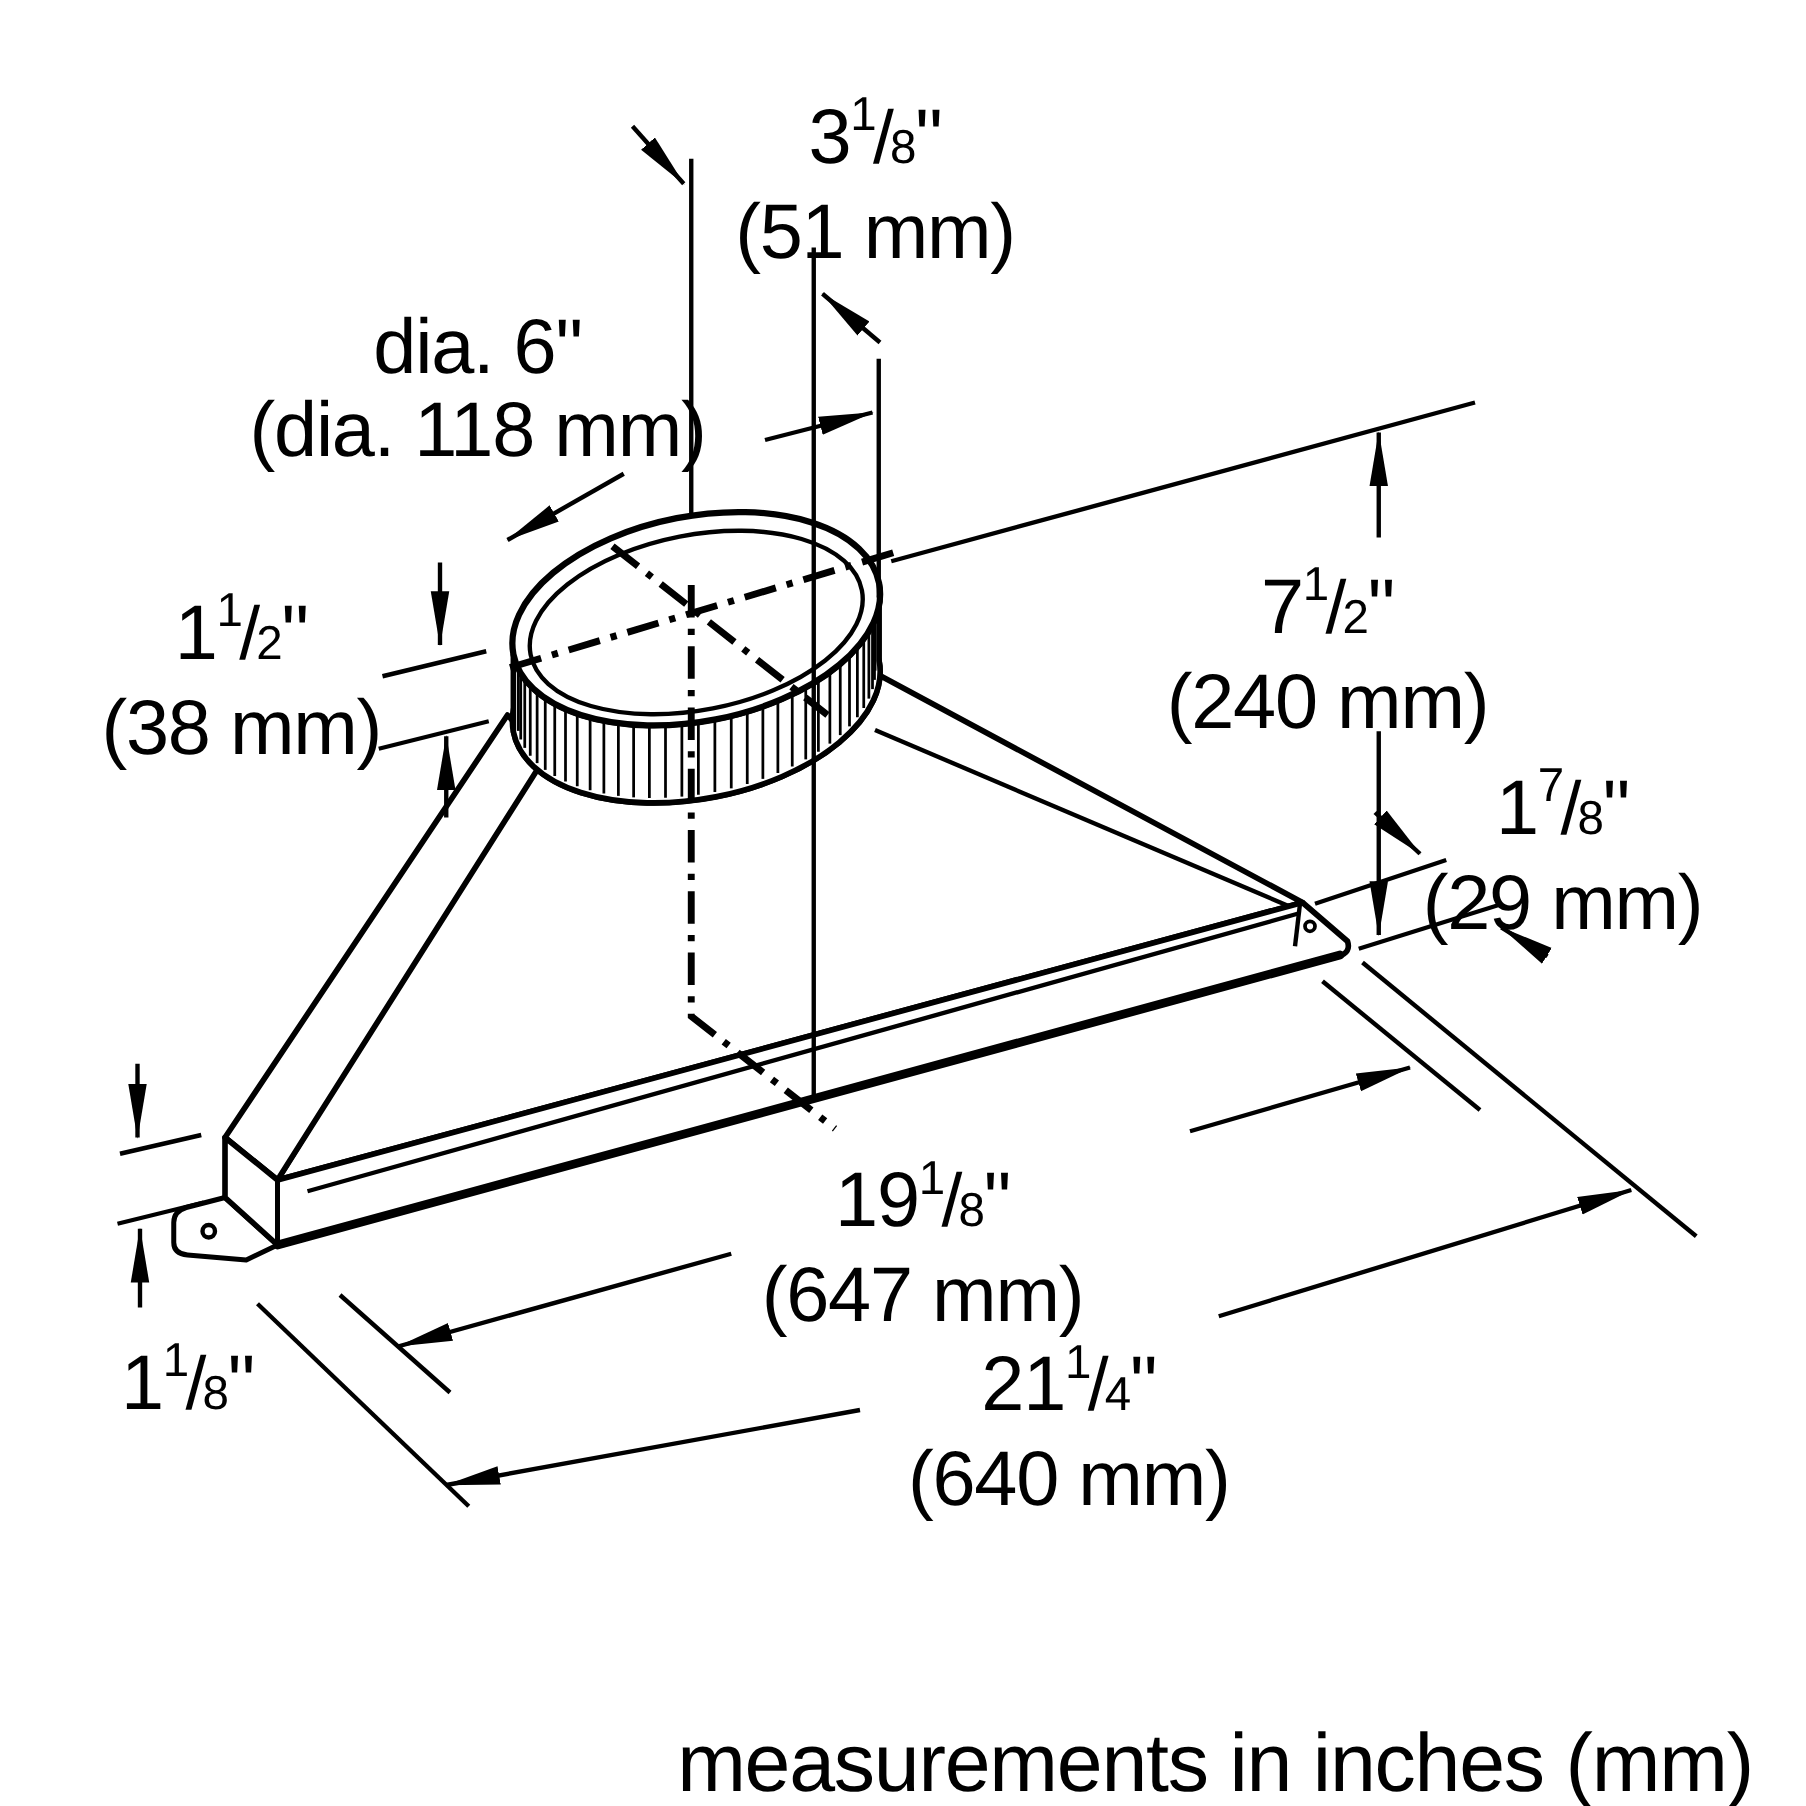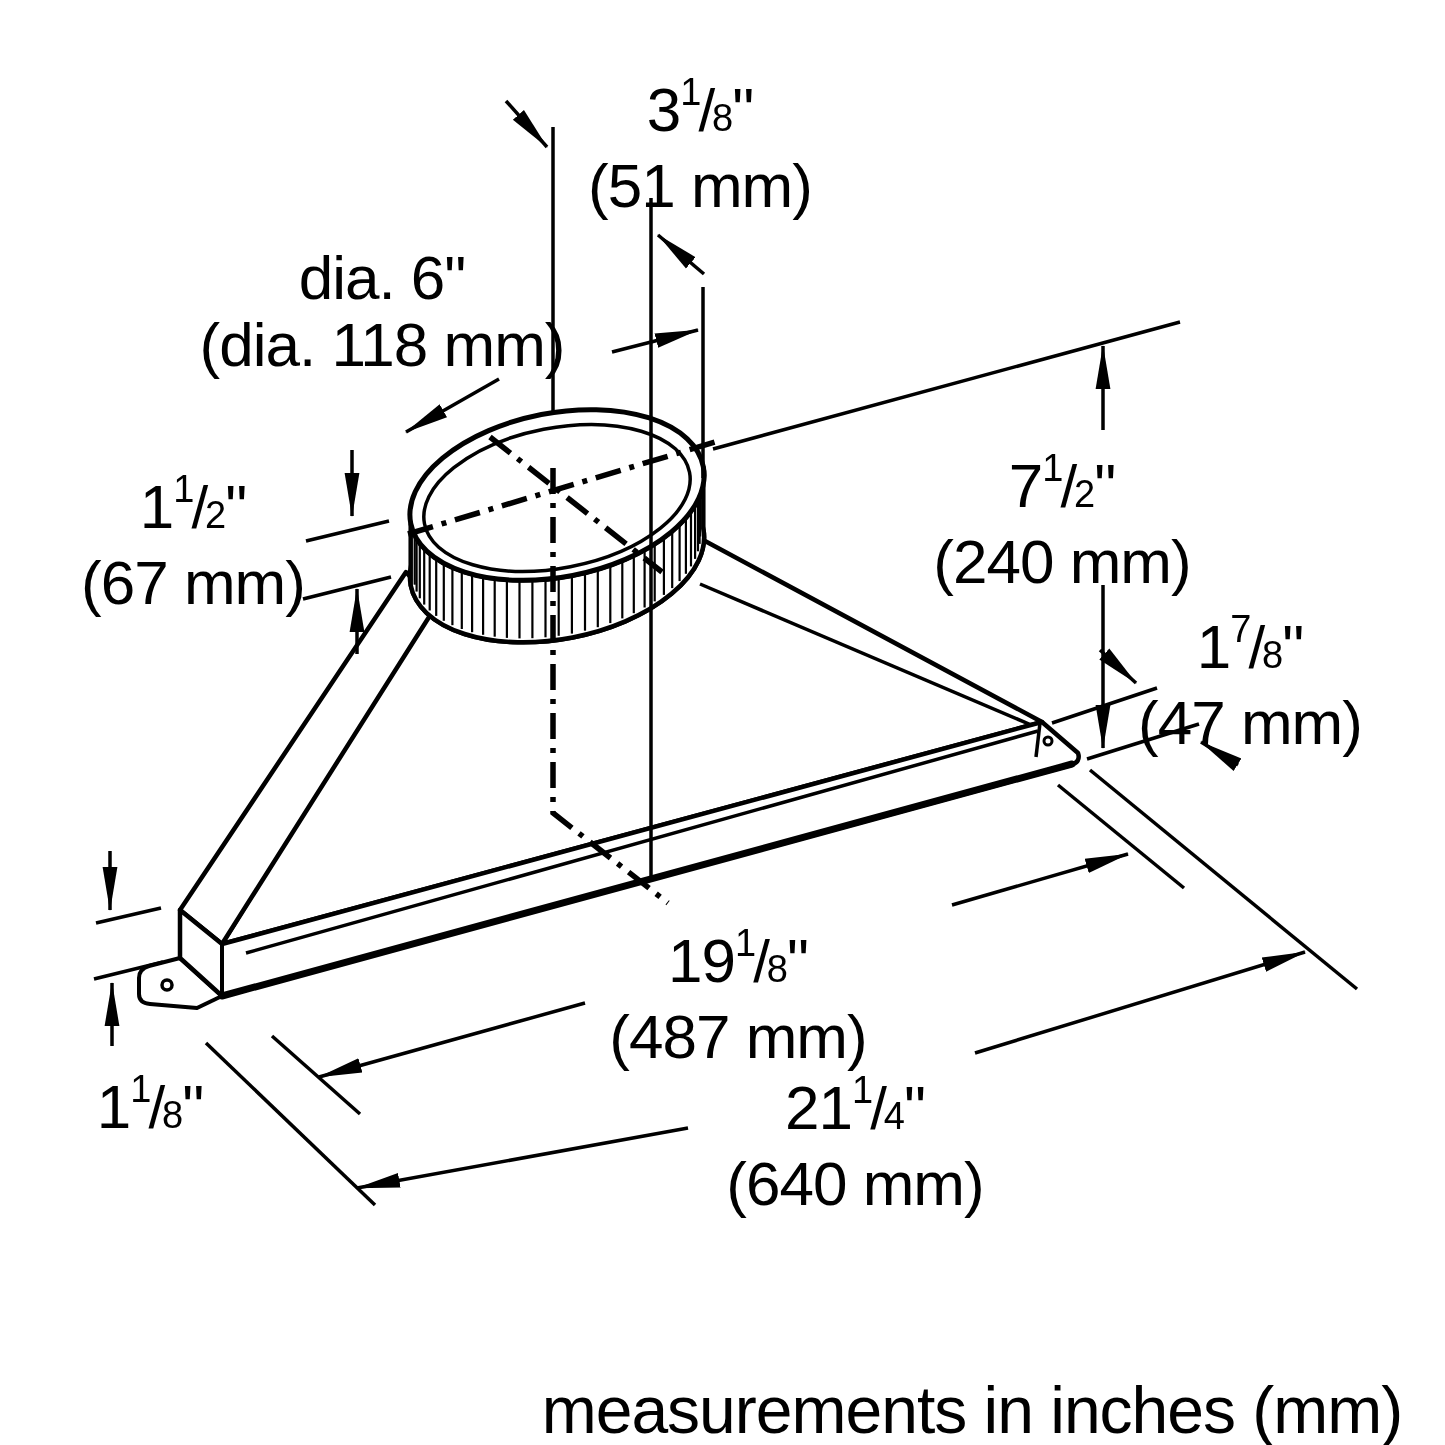--- a/index.html
+++ b/index.html
@@ -178,36 +178,36 @@
     <div>(51 mm)</div>
   </div>
 
   <div class="dim" style="left:382px;top:244px">
     <div>dia. 6"</div>
     <div>(dia. 118 mm)</div>
   </div>
 
   <div class="dim" style="left:193px;top:456px">
     <div><span>1</span><span class="nu">1</span><span class="sl">/</span><span class="de">2</span><span>"</span></div>
-    <div>(67 mm)</div>
+    <div>(38 mm)</div>
   </div>
 
   <div class="dim" style="left:1062px;top:435px">
     <div><span>7</span><span class="nu">1</span><span class="sl">/</span><span class="de">2</span><span>"</span></div>
     <div>(240 mm)</div>
   </div>
 
   <div class="dim" style="left:1250px;top:596px">
     <div><span>1</span><span class="nu">7</span><span class="sl">/</span><span class="de">8</span><span>"</span></div>
-    <div>(47 mm)</div>
+    <div>(29 mm)</div>
   </div>
 
   <div class="dim" style="left:738px;top:910px">
     <div><span>19</span><span class="nu">1</span><span class="sl">/</span><span class="de">8</span><span>"</span></div>
-    <div>(487 mm)</div>
+    <div>(647 mm)</div>
   </div>
 
   <div class="dim" style="left:855px;top:1057px">
     <div><span>21</span><span class="nu">1</span><span class="sl">/</span><span class="de">4</span><span>"</span></div>
     <div>(640 mm)</div>
   </div>
 
   <div class="dim" style="left:150px;top:1056px">
     <div><span>1</span><span class="nu">1</span><span class="sl">/</span><span class="de">8</span><span>"</span></div>
   </div>

